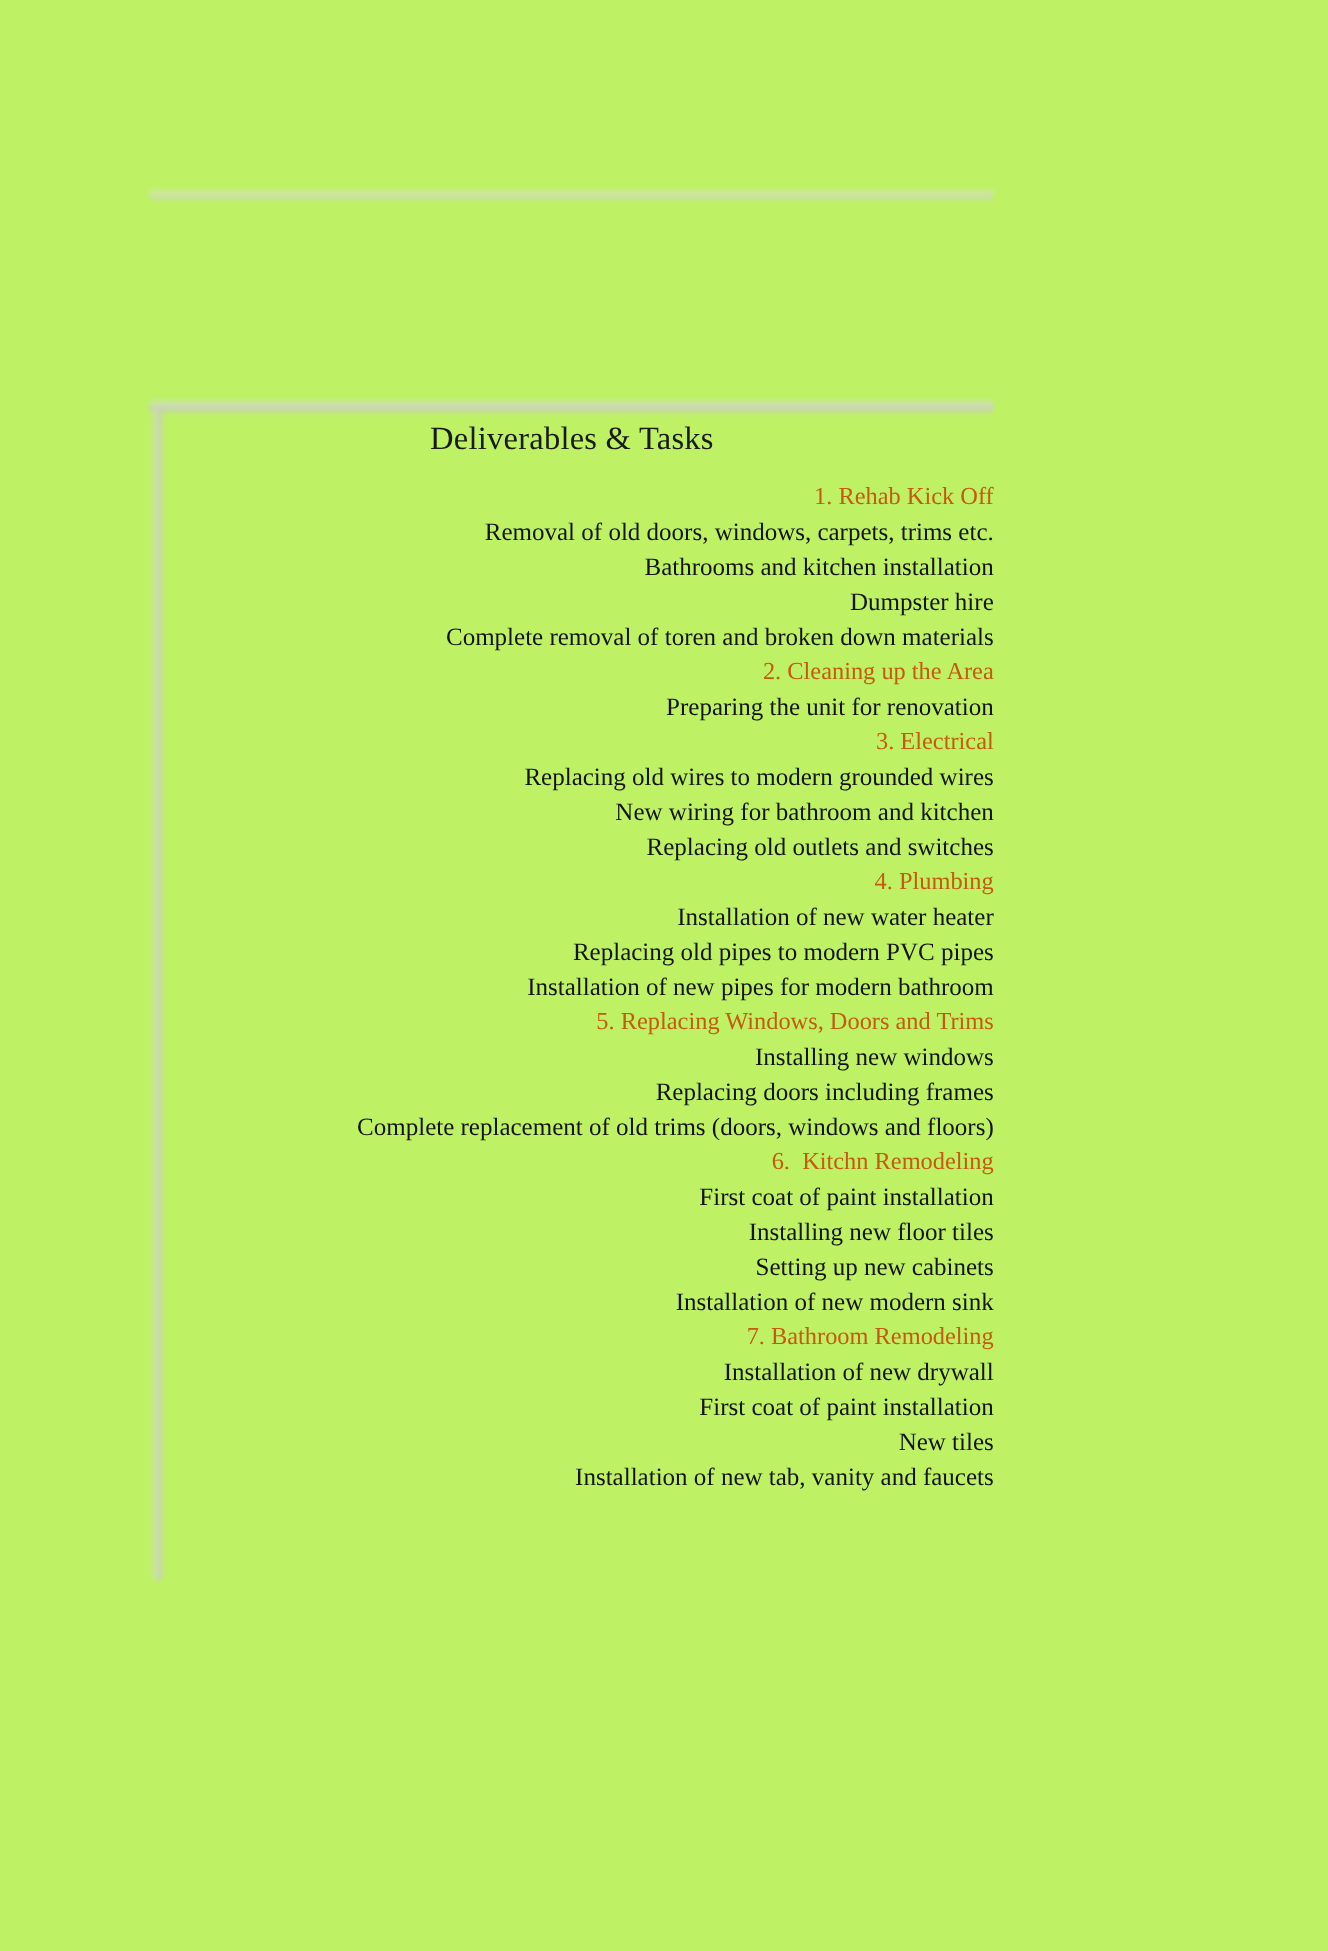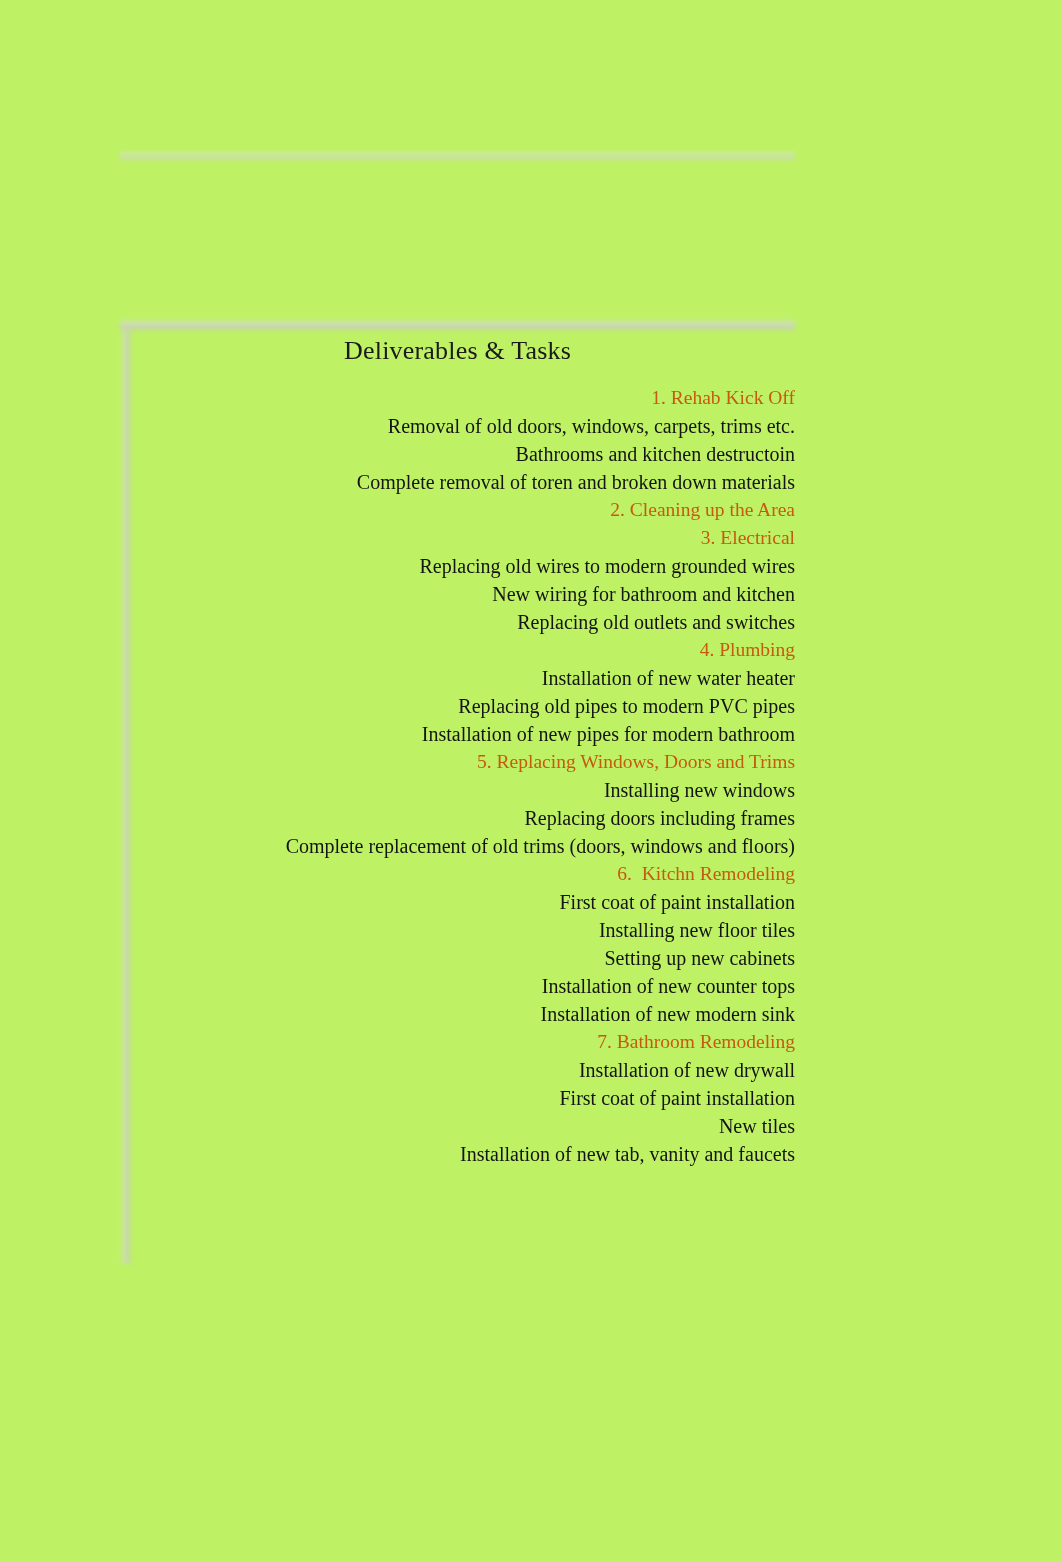--- a/index.html
+++ b/index.html
@@ -138,25 +138,27 @@
 
     <div class="shade-bar" style="top:0px;"></div>
     <div class="left-edge"></div>
 
     <div class="title-cell">Deliverables &amp; Tasks</div>
 
     <div id="sections-host">
         <div class="section">
           <div class="section-header"><span class="hdr-shade"></span><span>1. Rehab Kick Off</span></div>
           <div class="task">Removal of old doors, windows, carpets, trims etc.</div>
-          <div class="task">Bathrooms and kitchen destructoin</div>
+          <div class="task">Bathrooms and kitchen installation</div>
+          <div class="task">Dumpster hire</div>
           <div class="task">Complete removal of toren and broken down materials</div>
         </div>
         <div class="section">
           <div class="section-header"><span class="hdr-shade"></span><span>2. Cleaning up the Area</span></div>
+          <div class="task">Preparing the unit for renovation</div>
         </div>
         <div class="section">
           <div class="section-header"><span class="hdr-shade"></span><span>3. Electrical</span></div>
           <div class="task">Replacing old wires to modern grounded wires</div>
           <div class="task">New wiring for bathroom and kitchen</div>
           <div class="task">Replacing old outlets and switches</div>
         </div>
         <div class="section">
           <div class="section-header"><span class="hdr-shade"></span><span>4. Plumbing</span></div>
           <div class="task">Installation of new water heater</div>
@@ -167,21 +169,20 @@
           <div class="section-header"><span class="hdr-shade"></span><span>5. Replacing Windows, Doors and Trims</span></div>
           <div class="task">Installing new windows</div>
           <div class="task">Replacing doors including frames</div>
           <div class="task">Complete replacement of old trims (doors, windows and floors)</div>
         </div>
         <div class="section">
           <div class="section-header"><span class="hdr-shade"></span><span>6.  Kitchn Remodeling</span></div>
           <div class="task">First coat of paint installation</div>
           <div class="task">Installing new floor tiles</div>
           <div class="task">Setting up new cabinets</div>
-          <div class="task">Installation of new counter tops</div>
           <div class="task">Installation of new modern sink</div>
         </div>
         <div class="section">
           <div class="section-header"><span class="hdr-shade"></span><span>7. Bathroom Remodeling</span></div>
           <div class="task">Installation of new drywall</div>
           <div class="task">First coat of paint installation</div>
           <div class="task">New tiles</div>
           <div class="task">Installation of new tab, vanity and faucets</div>
         </div>
       </div>

